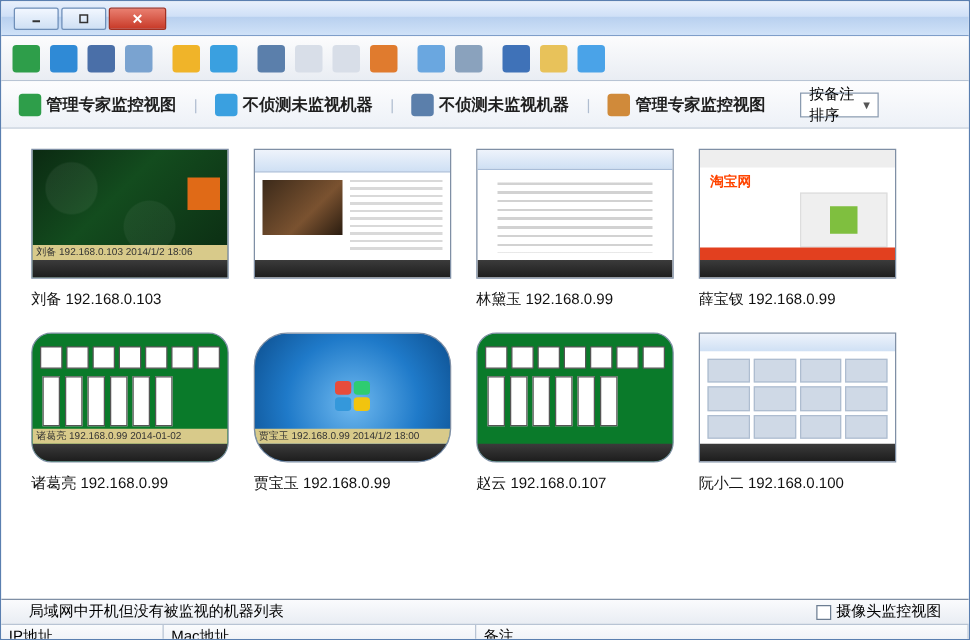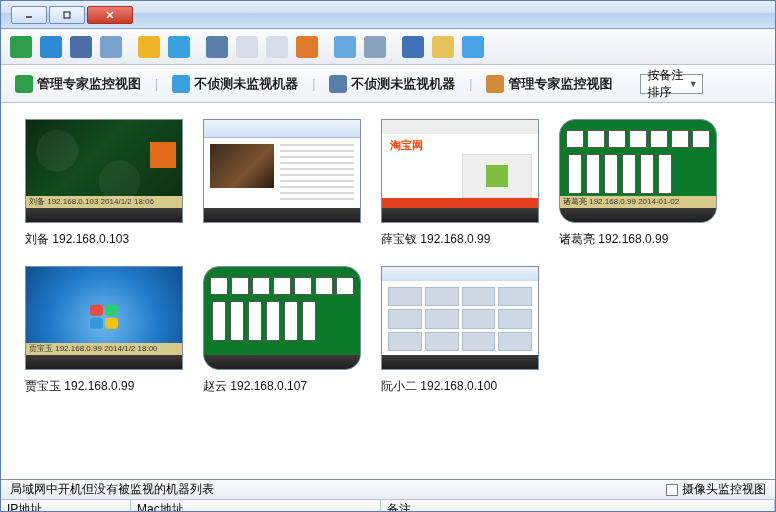--- a/index.html
+++ b/index.html
@@ -178,20 +178,21 @@
     display:flex;gap:3px;
   }
   .shot.solitaire .cards span{flex:1;background:#fff;border:1px solid #555;border-radius:1px;}
   .shot.solitaire .stacks {
     position:absolute;left:8px;right:40px;top:34px;bottom:20px;
     display:flex;gap:4px;align-items:flex-start;
   }
   .shot.solitaire .stacks span{width:14px;background:#fff;border:1px solid #555;height:40px;}
   .shot.win7 {
     background: radial-gradient(circle at 50% 55%, #6fb9ef 0%, #1f7ac9 55%, #0d4f8f 100%);
+    border-radius: 27px;
   }
   .shot.win7 .flag {
     position:absolute;left:50%;top:50%;transform:translate(-50%,-55%);
     width:28px;height:24px;
     display:grid;grid-template-columns:1fr 1fr;grid-template-rows:1fr 1fr;gap:2px;
   }
   .shot.win7 .flag span:nth-child(1){background:#e74c3c;border-radius:3px;}
   .shot.win7 .flag span:nth-child(2){background:#2ecc71;border-radius:3px;}
   .shot.win7 .flag span:nth-child(3){background:#3498db;border-radius:3px;}
   .shot.win7 .flag span:nth-child(4){background:#f1c40f;border-radius:3px;}
@@ -206,21 +207,21 @@
   }
   
   .bottom {
     border-top:1px solid #7f8fa5;
     background:#f2f4f7;
   }
   .bottom-head {
     height:20px;display:flex;align-items:center;
     background:linear-gradient(to bottom,#fafbfd,#e9edf3);
     border-bottom:1px solid #b8c4d4;
-    padding:0 9px;
+    padding:0 22px;
     font-size:12px;
   }
   .bottom-head .spacer{flex:1;}
   .chk { width:12px;height:12px;border:1px solid #6c7d92;background:#fff;display:inline-block;margin-right:4px;vertical-align:middle;cursor:pointer;}
   .bottom-cols {
     height:20px;display:flex;align-items:stretch;
     background:linear-gradient(to bottom,#fafbfd,#e9edf3);
     font-size:12px;
   }
   .bottom-cols .col {
@@ -349,20 +350,28 @@
       </div>
       <div class="thumb">
         <div class="shot browser">
           <div class="chrome"></div>
           <div class="photo"></div>
           <div class="lines"></div>
           <div class="taskbar"></div>
         </div>
       </div>
       <div class="thumb">
+        <div class="shot doc">
+          <div class="docchrome"></div>
+          <div class="doclines"></div>
+          <div class="taskbar"></div>
+        </div>
+        <div class="caption">林黛玉 192.168.0.99</div>
+      </div>
+      <div class="thumb">
         <div class="shot taobao">
           <div class="topbar"></div>
           <div class="logo">淘宝网</div>
           <div class="banner">
             <div class="sq"></div>
           </div>
           <div class="redbar"></div>
           <div class="taskbar"></div>
         </div>
         <div class="caption">薛宝钗 192.168.0.99</div>

